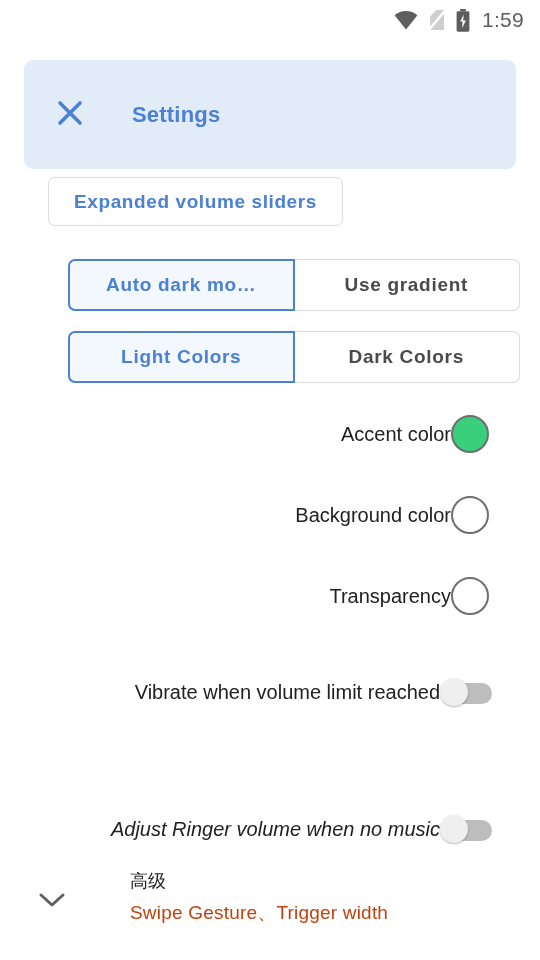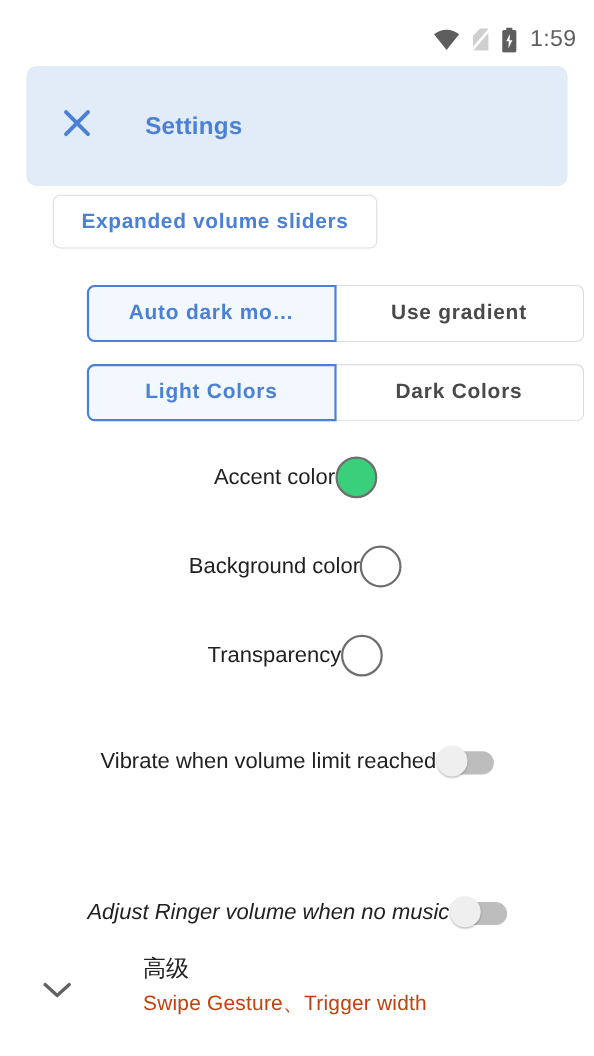--- a/index.html
+++ b/index.html
@@ -15,21 +15,21 @@
   #screen {
     position: relative;
     width: 540px;
     height: 960px;
     background: #ffffff;
   }
 
   
   .statusbar {
     position: absolute;
-    top: 16px; left: 0;
+    top: 0; left: 0;
     width: 540px;
     height: 40px;
     display: flex;
     align-items: center;
     justify-content: flex-end;
     padding-right: 16px;
     gap: 9px;
   }
   .sb-icon { display: block; }
   .sb-clock {
@@ -86,21 +86,21 @@
     letter-spacing: 0.6px;
     display: flex;
     align-items: center;
     justify-content: center;
     cursor: pointer;
   }
 
   
   .segmented {
     position: absolute;
-    left: 59px;
+    left: 48px;
     width: 472px;
     height: 52px;
     display: flex;
     padding-left: 20px;
   }
   .segmented.group-1 { top: 259px; }
   .segmented.group-2 { top: 331px; justify-content: space-between; }
 
   .seg {
     flex: 1 1 50%;
@@ -132,21 +132,21 @@
     z-index: 1;
   }
 
   
   .pref-row {
     position: absolute;
     left: 48px;
     width: 444px;
     display: flex;
     align-items: center;
-    justify-content: center;
+    justify-content: flex-end;
     cursor: pointer;
   }
   .pref-label {
     font-size: 20px;
     color: #212121;
     line-height: 28px;
     max-width: 330px;
   }
 
   .color-dot {
@@ -200,21 +200,21 @@
     width: 56px;
     height: 56px;
     display: flex;
     align-items: center;
     justify-content: center;
     flex: 0 0 auto;
     margin-top: 8px;
   }
   .adv-text { margin-left: 50px; }
   .adv-title {
-    font-size: 21px;
+    font-size: 18px;
     color: #212121;
     line-height: 30px;
   }
   .adv-sub {
     font-size: 19px;
     color: #c2410c;
     line-height: 30px;
     margin-top: 2px;
     letter-spacing: 0.2px;
   }

